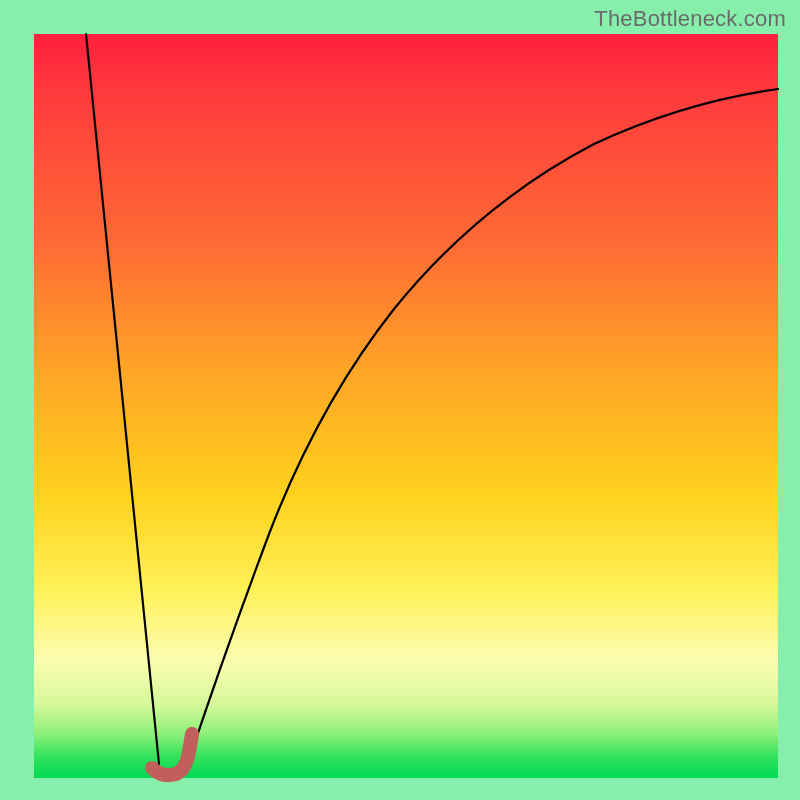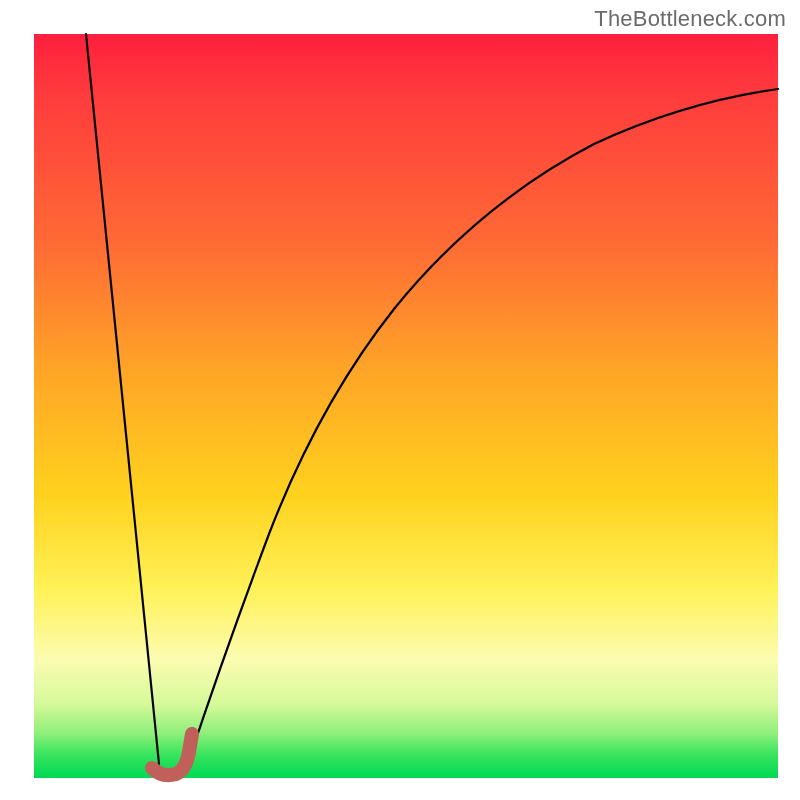--- a/index.html
+++ b/index.html
@@ -10,21 +10,21 @@
     background: #000;
     overflow: hidden;
     font-family: Arial, Helvetica, sans-serif;
   }
   .frame {
     position: absolute;
     left: 0;
     top: 0;
     width: 800px;
     height: 800px;
-    background: #ffffff;
+    background: #86efac;
   }
   .plot-area {
     position: absolute;
     left: 34px;
     top: 34px;
     width: 744px;
     height: 744px;
     
     background: linear-gradient(
       to bottom,

